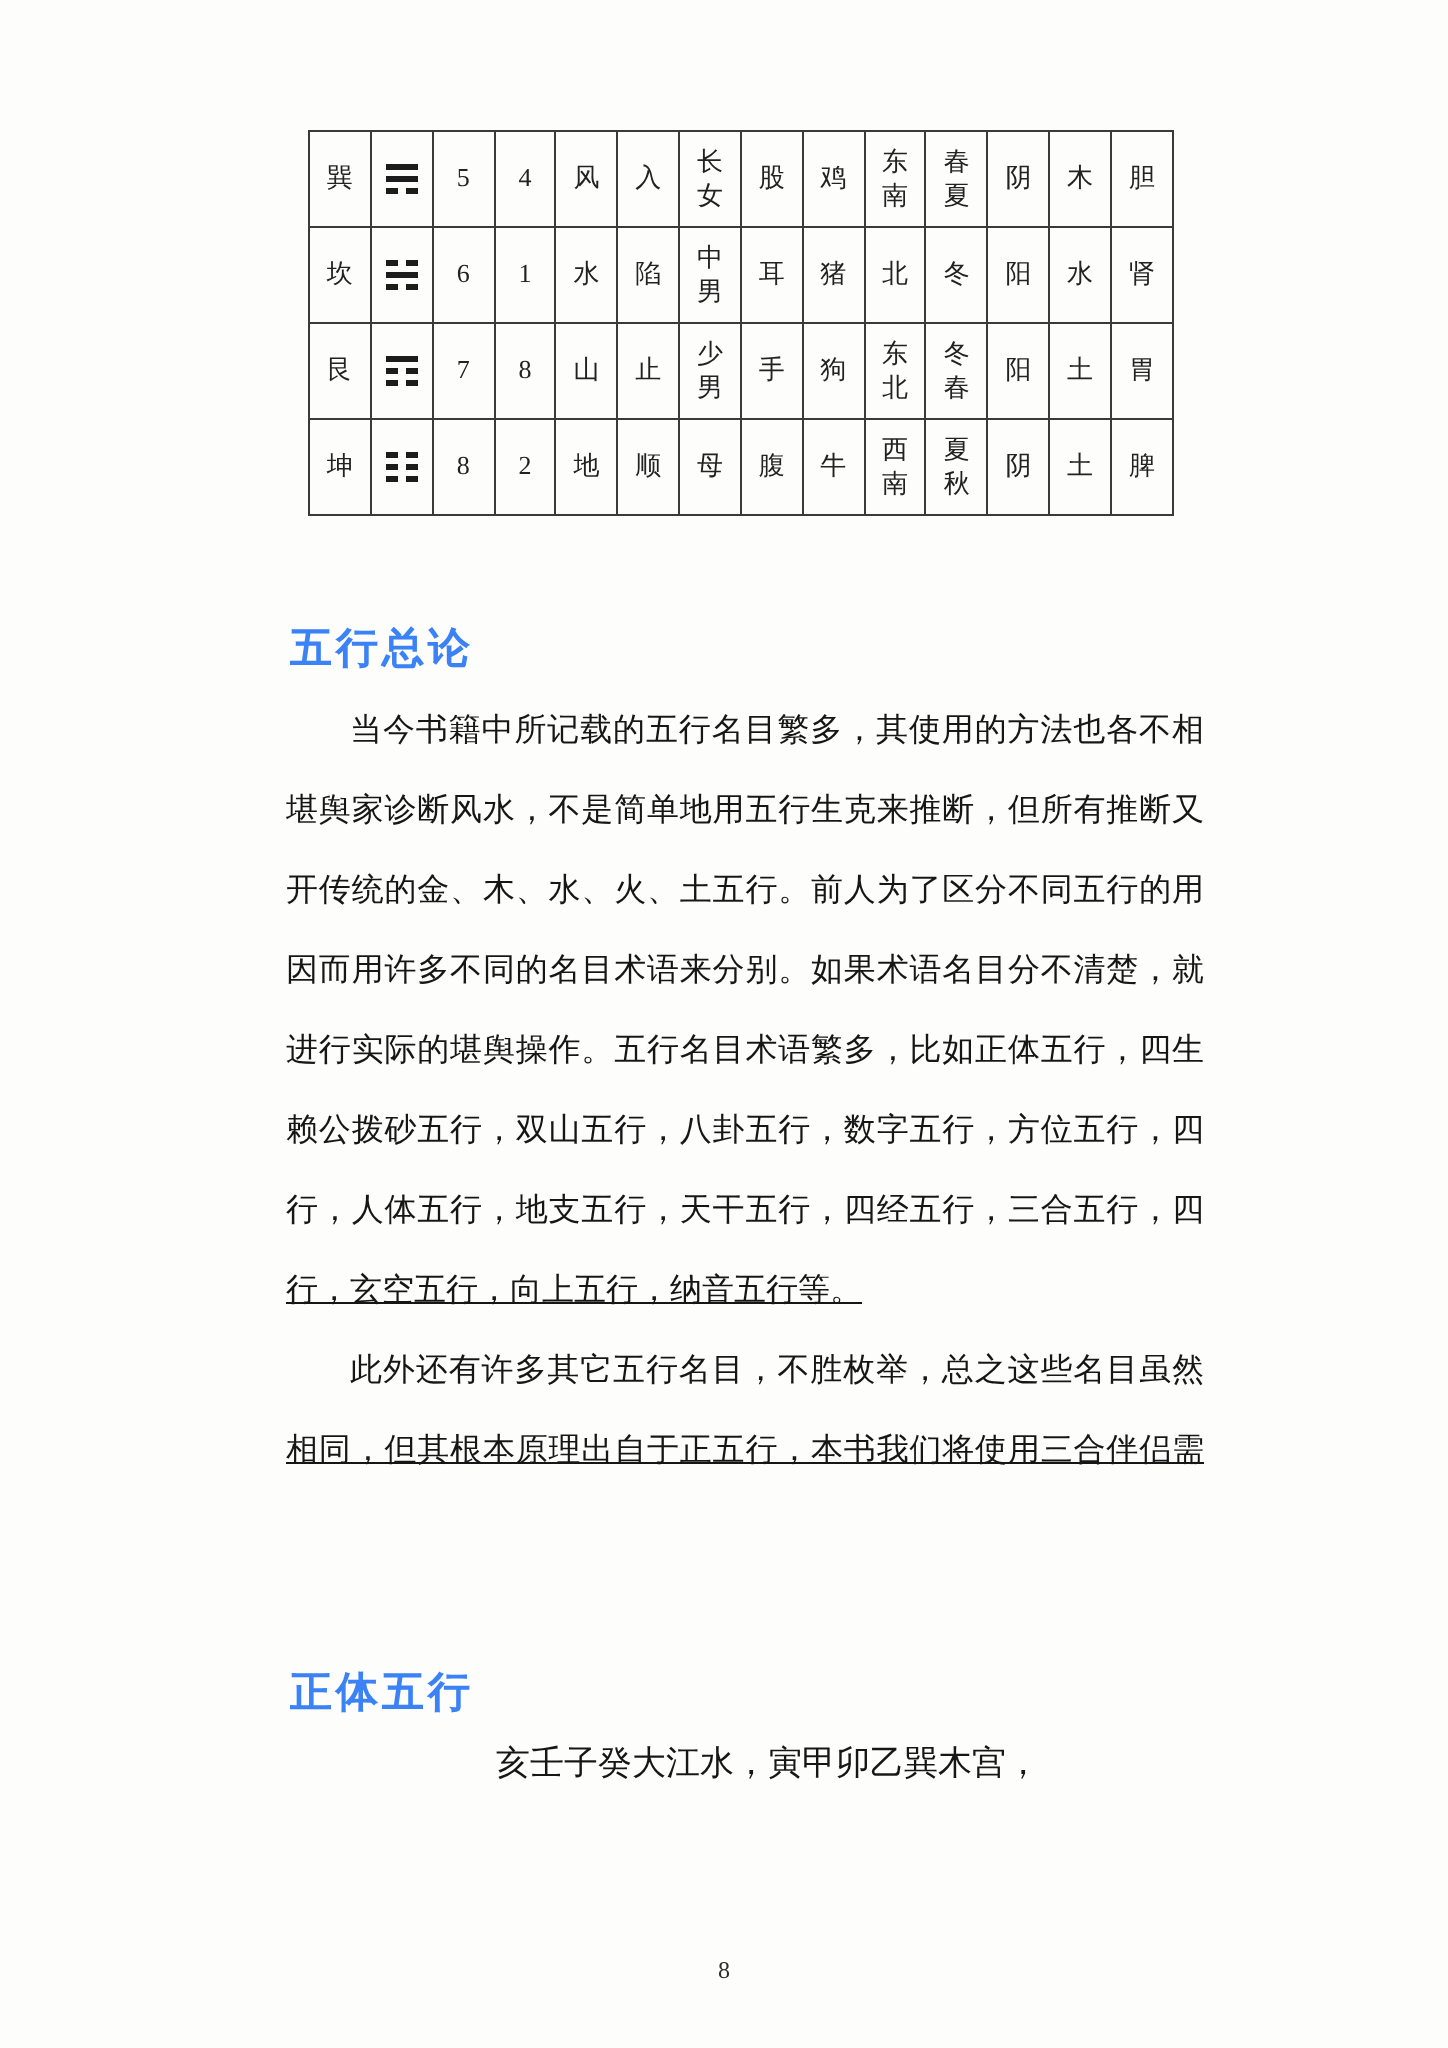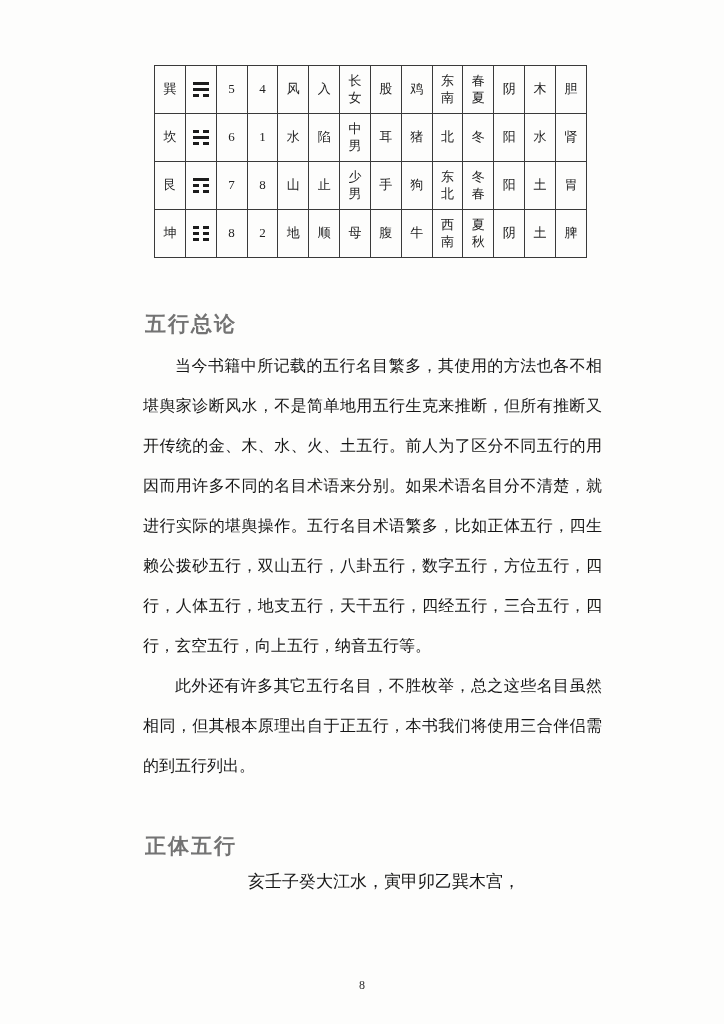--- a/index.html
+++ b/index.html
@@ -55,21 +55,21 @@
   }
 
   
   .heading {
     position: absolute;
     left: 145px;
     font-family: "Liberation Sans", sans-serif;
     font-weight: 700;
     font-size: 21px;
     letter-spacing: 2px;
-    color: #737373;
+    color: #3b82f6;
   }
   .heading-wuxing  { top: 310px; }
   .heading-zhengti { top: 820px; margin-top: 12px; }
 
   
   .body-text {
     position: absolute;
     left: 143px;
     top: 346px;
     width: 459px;
@@ -77,21 +77,21 @@
     color: #161616;
   }
   .para .line {
     height: 40px;
     line-height: 40px;
     overflow: hidden;
     text-align: justify;
     text-align-last: justify;
   }
   .para .line:first-child { text-indent: 2em; }
-  .para .line:last-child  { text-align-last: left; }
+  .para .line:last-child  { text-align-last: left; text-decoration: underline; }
 
   
   .verse {
     position: absolute;
     left: 248px;
     top: 860px;
     font-size: 17px;
     color: #161616;
   }
   .verse .line {
@@ -220,21 +220,20 @@
         <div class="line">开传统的金、木、水、火、土五行。前人为了区分不同五行的用法，</div>
         <div class="line">因而用许多不同的名目术语来分别。如果术语名目分不清楚，就无法</div>
         <div class="line">进行实际的堪舆操作。五行名目术语繁多，比如正体五行，四生五行，</div>
         <div class="line">赖公拨砂五行，双山五行，八卦五行，数字五行，方位五行，四季五</div>
         <div class="line">行，人体五行，地支五行，天干五行，四经五行，三合五行，四维五</div>
         <div class="line">行，玄空五行，向上五行，纳音五行等。</div>
       </div>
     <div class="para">
         <div class="line">此外还有许多其它五行名目，不胜枚举，总之这些名目虽然各不</div>
         <div class="line">相同，但其根本原理出自于正五行，本书我们将使用三合伴侣需要用</div>
-        <div class="line">的到五行列出。</div>
       </div>
   </div>
 
   <div class="heading heading-zhengti">正体五行</div>
 
   <div class="verse">
       <div class="line">亥壬子癸大江水，寅甲卯乙巽木宫，</div>
     </div>
 
   <div class="page-number">8</div>

